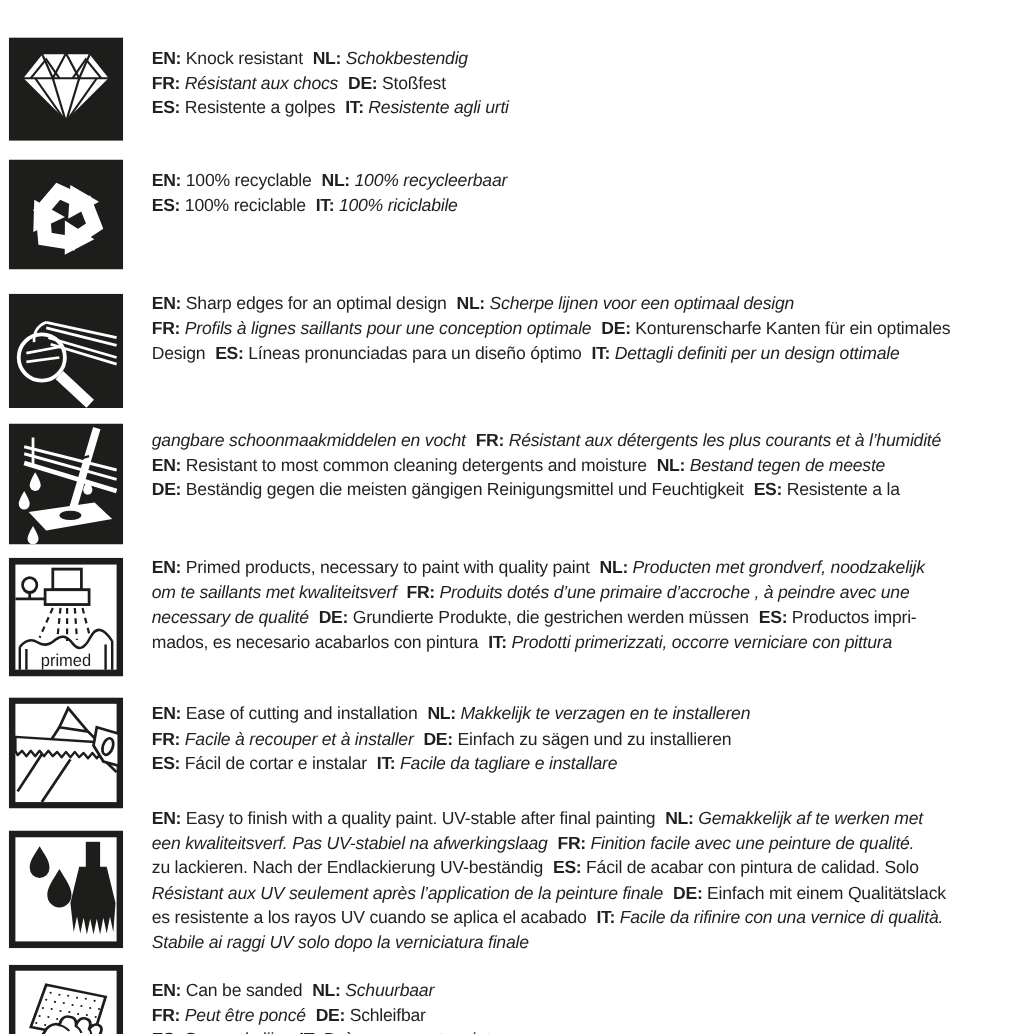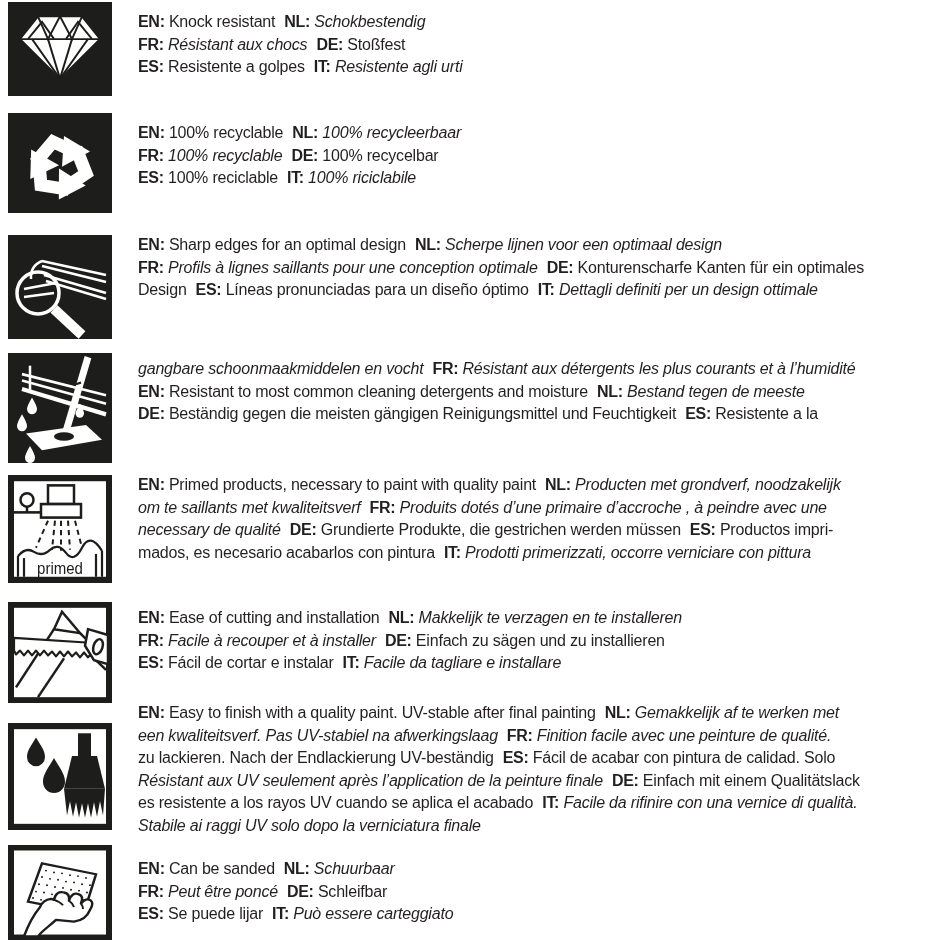--- a/index.html
+++ b/index.html
@@ -1,18 +1,18 @@
 <!DOCTYPE html>
 <html><head>
 <meta charset="utf-8">
 <style>
   html,body{margin:0;padding:0;}
   body{width:940px;height:940px;background:#fff;overflow:hidden;
        font-family:"Liberation Sans",sans-serif;color:#231f20;}
-  #page{position:relative;width:940px;height:752px;background:#fff;}
+  #page{position:relative;width:940px;height:752px;background:#fff;margin-top:32px;}
   .icon{position:absolute;left:8px;width:104px;}
   .icon svg{display:block;width:100%;height:100%;}
   .text{position:absolute;left:138px;width:800px;font-size:16px;line-height:22.6px;letter-spacing:-0.2px;}
   .tline{white-space:nowrap;}
   .seg{}
   .seg.it{font-style:italic;}
   .seg + .seg{margin-left:9px;}
   .lab{font-weight:bold;font-style:normal;letter-spacing:-0.3px;}
   
   .i1{top:2px;height:94px}   .t1{top:11px}
@@ -67,21 +67,20 @@
           </g>
           <g transform="rotate(240 52 56)">
             <path d="M27,52 L45,30 L62,38" stroke="#fff" stroke-width="13" fill="none"></path>
             <polygon points="56,24 82,40 54,56" fill="#fff"></polygon>
           </g>
         </g>
       </svg>
     </div>
     <div class="text t2">
         <div class="tline"><span class="seg"><b class="lab">EN:</b>&nbsp;100% recyclable</span><span class="seg it"><b class="lab">NL:</b>&nbsp;100% recycleerbaar</span></div>
-        <div class="tline"><span class="seg it"><b class="lab">FR:</b>&nbsp;100% recyclable</span><span class="seg"><b class="lab">DE:</b>&nbsp;100% recycelbar</span></div>
         <div class="tline"><span class="seg"><b class="lab">ES:</b>&nbsp;100% reciclable</span><span class="seg it"><b class="lab">IT:</b>&nbsp;100% riciclabile</span></div>
       </div>
   </div>
 
   <div class="row">
     <div class="icon i3">
       <svg viewBox="0 0 104 104" preserveAspectRatio="none">
         <rect width="104" height="104" fill="#1d1d1b"></rect>
         <g stroke="#fff" stroke-width="2.5" fill="none">
           <path d="M34,26 q-12,5 -11,18"></path>

